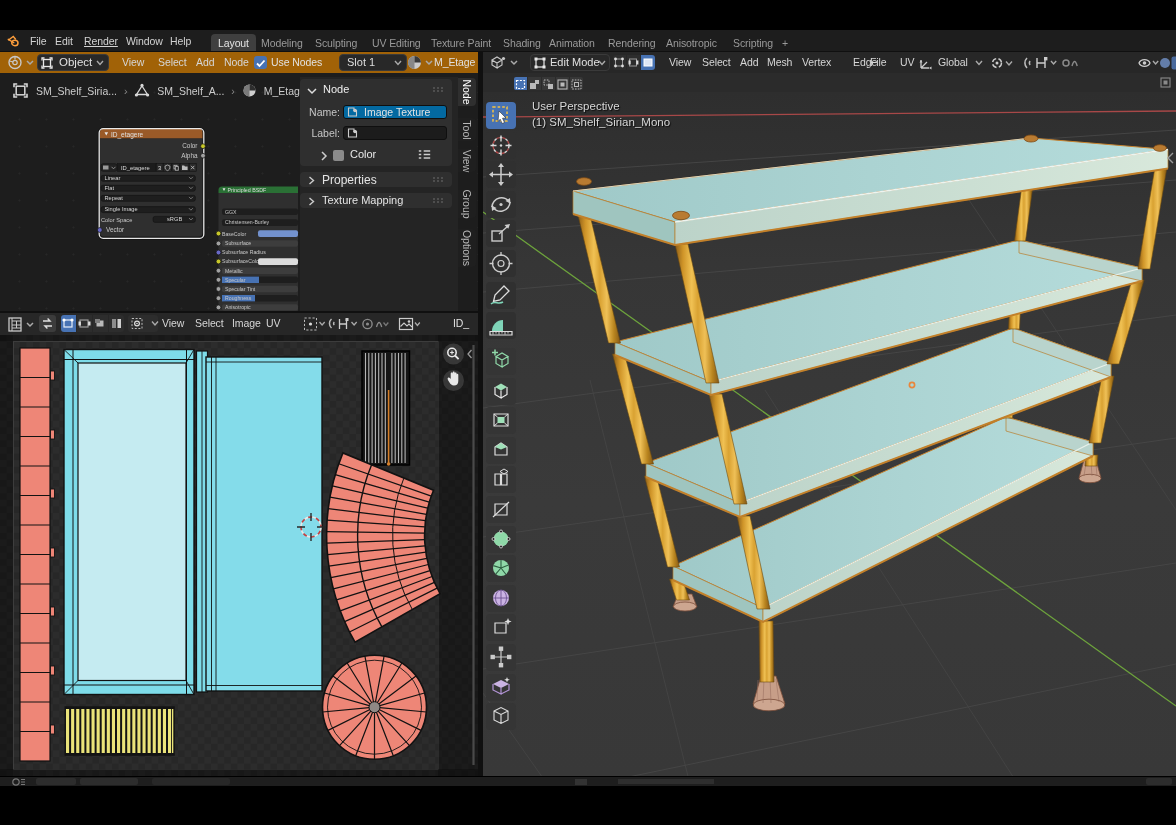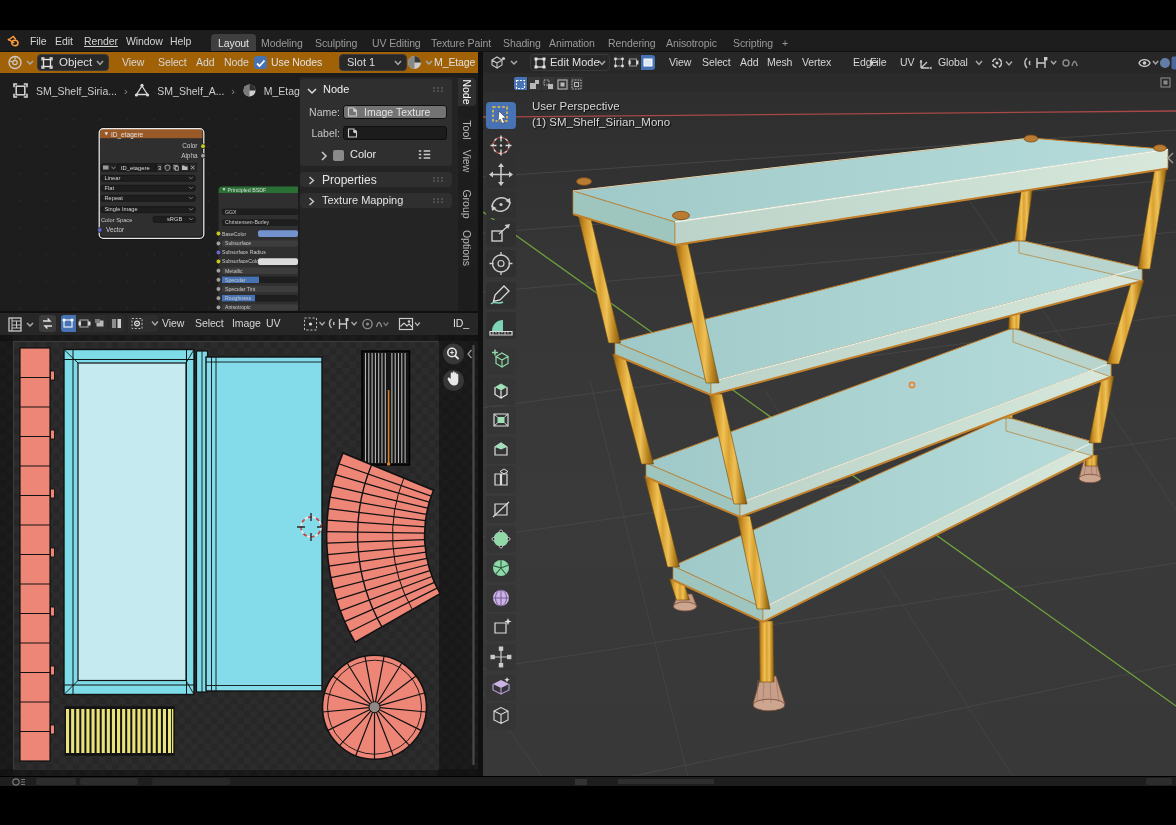--- a/index.html
+++ b/index.html
@@ -317,21 +317,21 @@
             <g fill="#5a5a5a">
               <circle cx="2" cy="2" r="1"></circle>
               <circle cx="6" cy="2" r="1"></circle>
               <circle cx="10" cy="2" r="1"></circle>
               <circle cx="2" cy="5" r="1"></circle>
               <circle cx="6" cy="5" r="1"></circle>
               <circle cx="10" cy="5" r="1"></circle>
             </g>
           </svg>
         <span style="position:absolute;left:0;top:27px;width:40px;text-align:right;font-size:10.5px;color:#c6c6c6;">Name:</span>
-        <div class="abs" style="left:43px;top:25.5px;width:102px;height:12.5px;background:#737373;border-radius:3px;border:1px solid #0f0f0f;text-decoration:underline;">
+        <div class="abs" style="left:43px;top:25.5px;width:102px;height:12.5px;background:#0369a1;border-radius:3px;border:1px solid #0f0f0f;text-decoration:underline;">
           <svg class="abs" style="left:3px;top:1px;" width="11" height="10" viewBox="0 0 11 10">
               <path d="M1.5 1h5.5v2.5h2.5V9h-8z" fill="none" stroke="#cccccc" stroke-width="1.1"></path>
               <circle cx="8" cy="3.5" r="1.8" fill="#cccccc"></circle>
             </svg>
           <span style="position:absolute;left:20px;top:0;font-size:10.5px;color:#e2e2e2;line-height:12px;">Image Texture</span>
         </div>
         <span style="position:absolute;left:0;top:48px;width:40px;text-align:right;font-size:10.5px;color:#c6c6c6;">Label:</span>
         <div class="abs" style="left:43px;top:46.5px;width:102px;height:12.5px;background:#1c1c1c;border-radius:3px;border:1px solid #0f0f0f;">
           <svg class="abs" style="left:3px;top:1px;" width="11" height="10" viewBox="0 0 11 10">
               <path d="M1.5 1h5.5v2.5h2.5V9h-8z" fill="none" stroke="#cccccc" stroke-width="1.1"></path>

